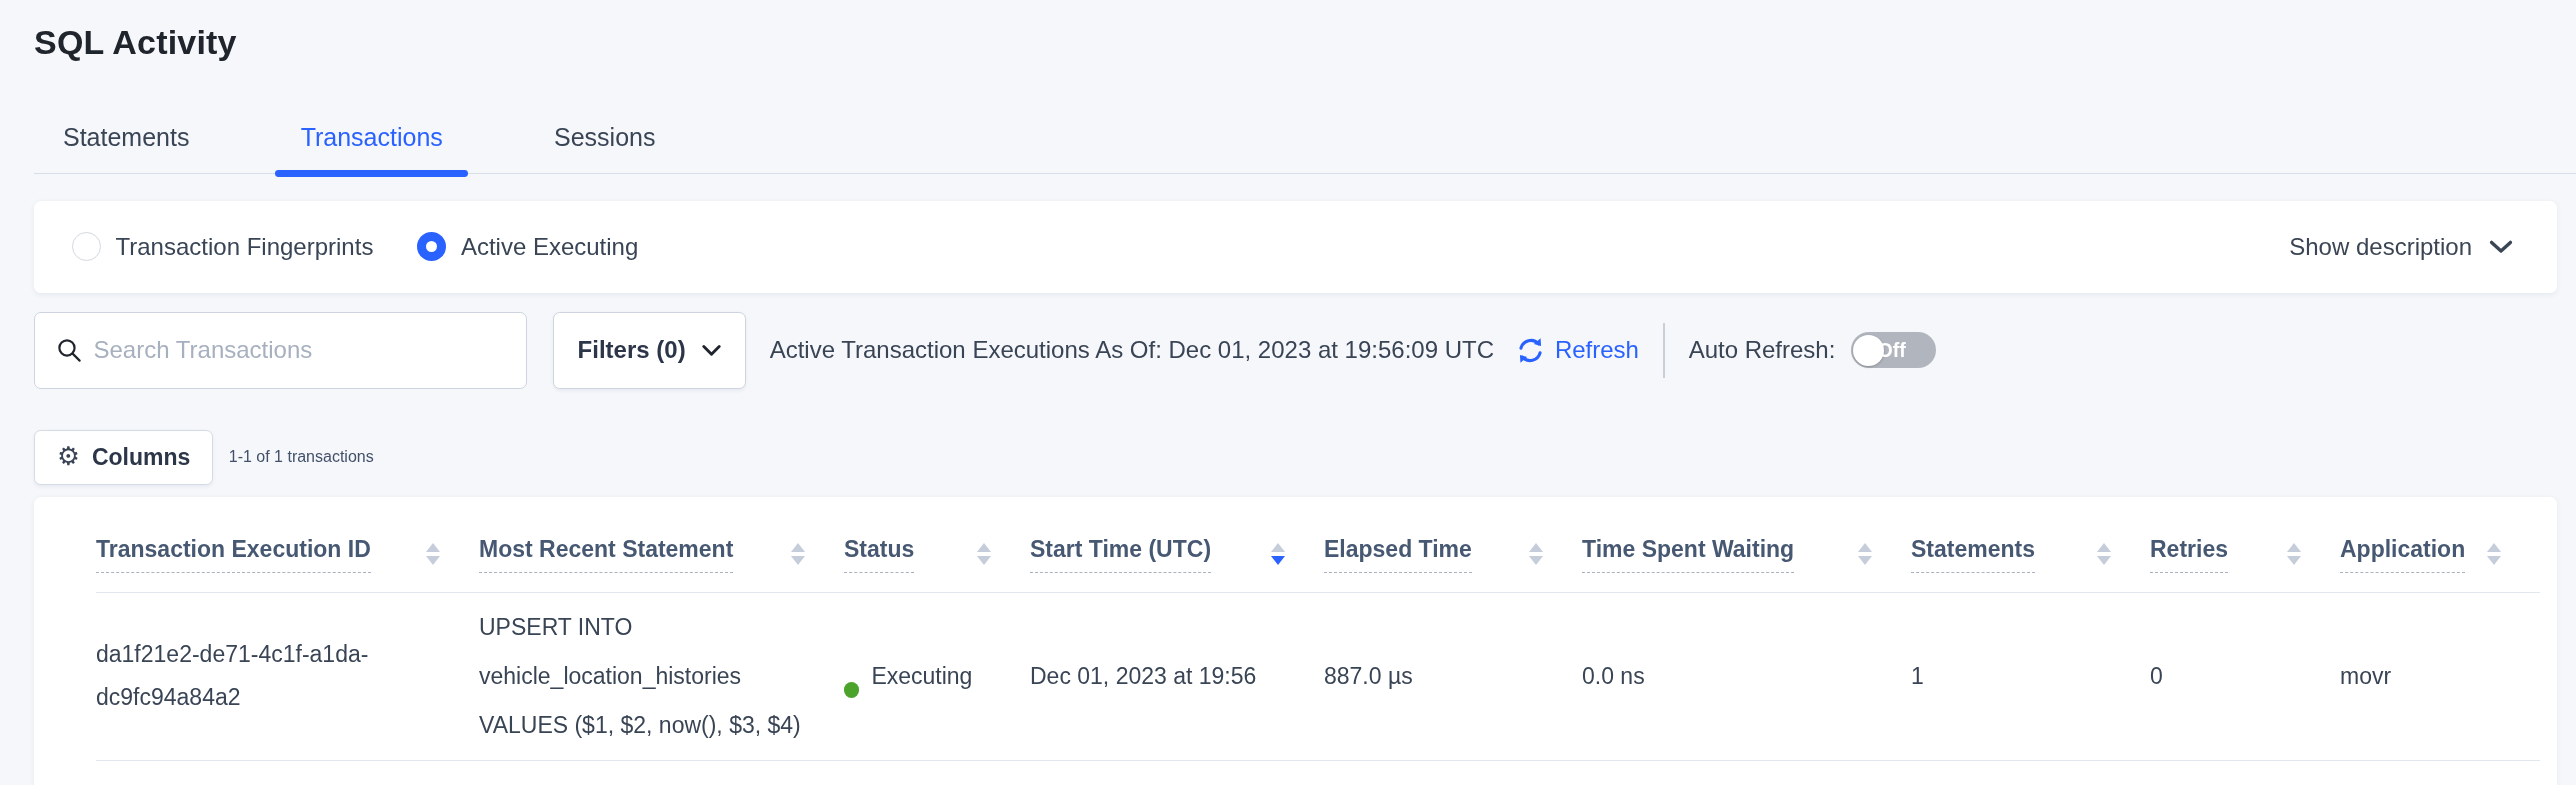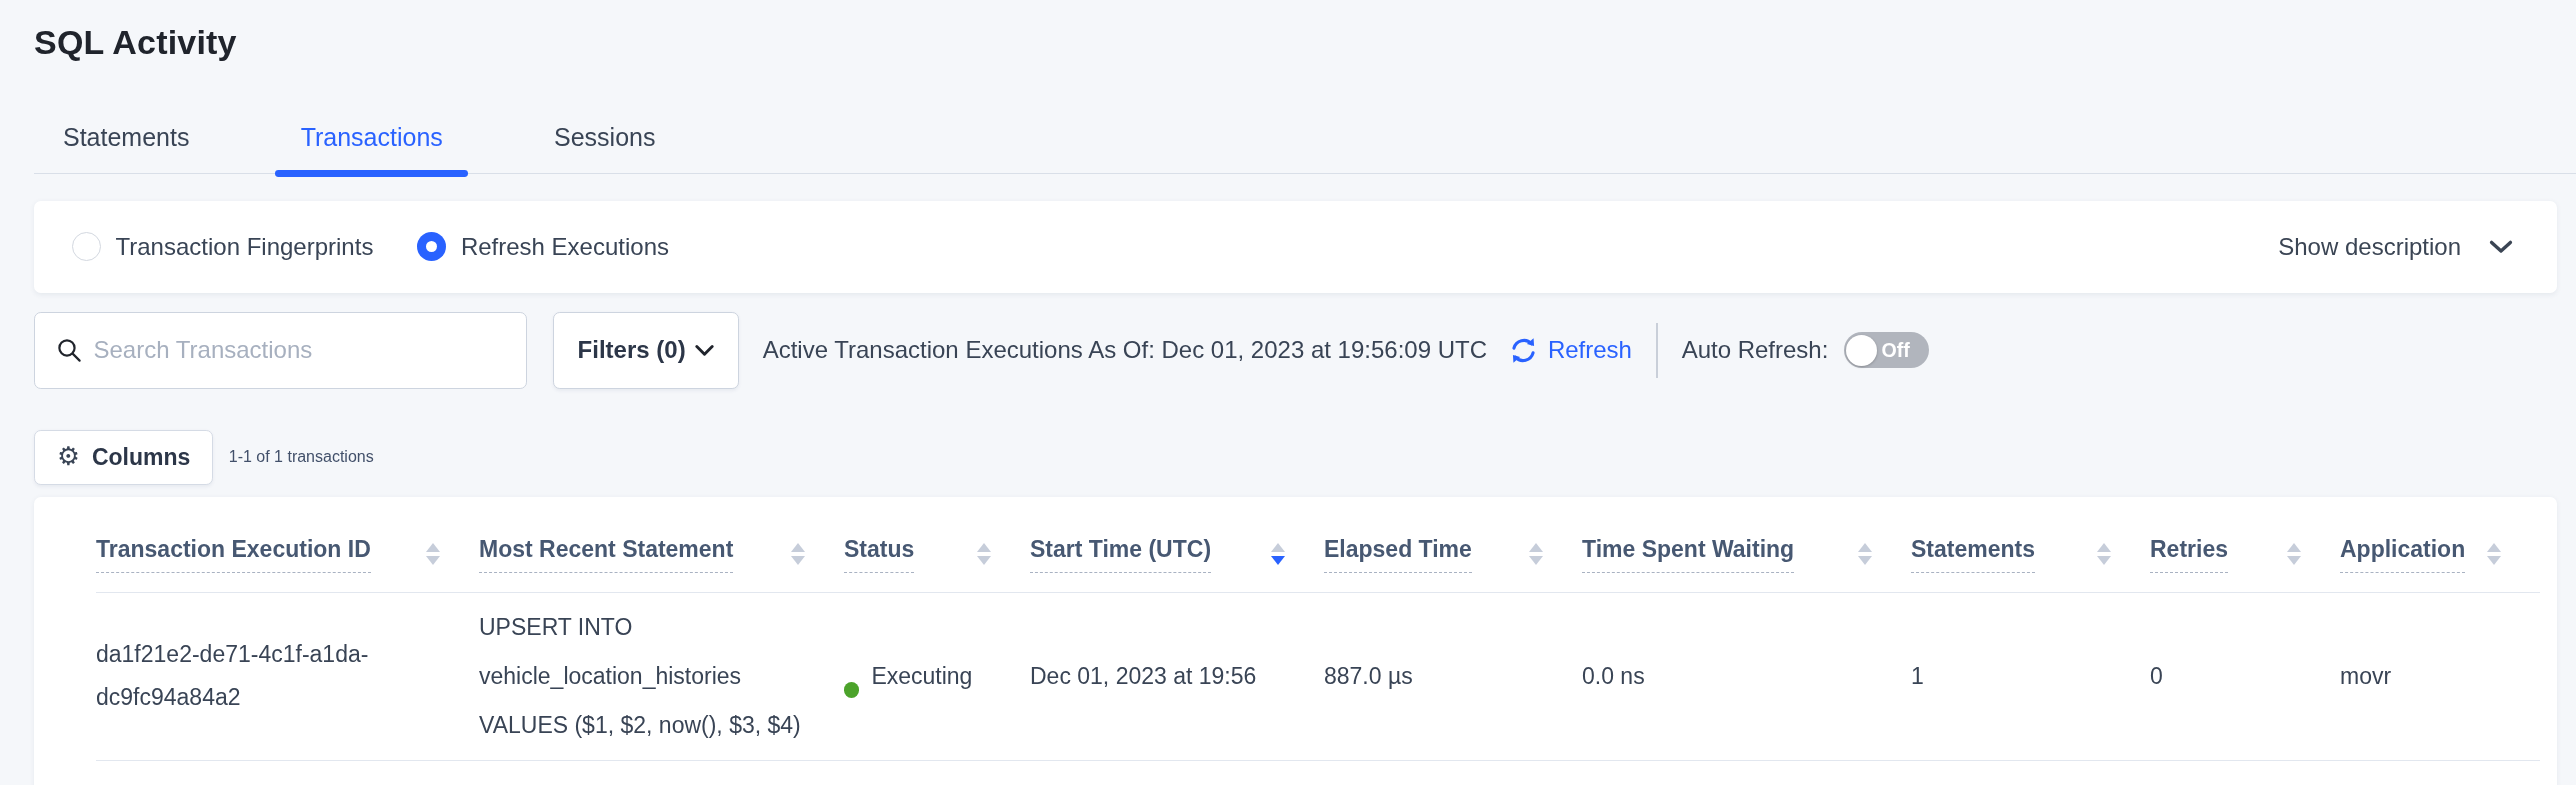--- a/index.html
+++ b/index.html
@@ -55,54 +55,54 @@
     width:29px; height:29px; border-radius:50%;
     border:1.7px solid #d3d8e0; background:#fff; flex:none;
     display:flex; align-items:center; justify-content:center;
   }
   .radio-circle.selected { border:none; background:#2962ff; }
   .radio-circle.selected::after {
     content:""; width:11px; height:11px; border-radius:50%; background:#fff;
   }
   .radio-label { font-size:24px; color:#394455; }
   .show-description {
-    margin-left:auto; display:flex; align-items:center; gap:28px;
+    margin-left:auto; display:flex; align-items:center; gap:17px;
     font-size:24px; color:#3b4554; cursor:pointer;
   }
 
   
   .toolbar { margin-top:19px; height:77px; display:flex; align-items:center; }
   .search-box {
     width:493px; height:77px;
     background:#fff; border:1.7px solid #cdd4df; border-radius:6.8px;
     display:flex; align-items:center; gap:11px; padding:0 20.5px;
   }
   .search-placeholder { font-size:24px; color:#a7b0bf; }
   .filters-btn {
     margin-left:25.6px; height:77px; padding:0 24px;
     background:#fff; border:1.7px solid #cdd4df; border-radius:6.8px;
-    display:flex; align-items:center; gap:9px;
+    display:flex; align-items:center; gap:16px;
     font-size:24px; font-weight:bold; color:#2c3648;
     box-shadow:0 1.7px 3.4px rgba(56,76,108,.07); cursor:pointer; white-space:nowrap;
   }
   .as-of { margin-left:24px; font-size:24px; color:#394455; white-space:nowrap; }
   .refresh { margin-left:20.5px; display:flex; align-items:center; gap:9.4px;
     color:#2962ff; font-size:24px; cursor:pointer; white-space:nowrap; }
   .v-divider { width:1.7px; height:55px; background:#c9cfd9; margin:0 24px; }
   .auto-refresh-label { font-size:24px; color:#394455; white-space:nowrap; }
   .toggle {
     margin-left:15.4px; width:85px; height:36px; border-radius:18px;
     background:#b1b5bd; position:relative; cursor:pointer; flex:none;
   }
   .toggle-knob {
     position:absolute; left:2.6px; top:2.6px; width:31px; height:31px;
     border-radius:50%; background:#fff; box-shadow:0 0.9px 2.6px rgba(0,0,0,.25);
   }
   .toggle-state {
-    position:absolute; right:19px; top:50%; transform:translateY(-50%);
+    position:absolute; right:30px; top:50%; transform:translateY(-50%);
     color:#fff; font-size:19.6px; font-weight:bold;
   }
 
   
   .columns-row { margin-top:41px; height:55px; display:flex; align-items:center; }
   .columns-btn {
     height:55px; padding:0 22px;
     background:#fff; border:1.7px solid #d5dbe5; border-radius:6.8px;
     display:flex; align-items:center; gap:12px;
     font-size:23px; font-weight:bold; color:#2c3648;
@@ -149,21 +149,21 @@
     <div class="tab">Sessions</div>
   </div>
 
   <div class="card view-row">
     <div class="radio-option">
       <span class="radio-circle"></span>
       <span class="radio-label">Transaction Fingerprints</span>
     </div>
     <div class="radio-option">
       <span class="radio-circle selected"></span>
-      <span class="radio-label">Refresh Executions</span>
+      <span class="radio-label">Active Executing</span>
     </div>
     <div class="show-description">
       <span>Show description</span>
       <svg class="chev" width="24" height="15.4" viewBox="0 0 28 18">
         <polyline points="3,4 14,14 25,4" fill="none" stroke="#3b4554" stroke-width="4" stroke-linecap="round" stroke-linejoin="round"></polyline>
       </svg>
     </div>
   </div>
 
   <div class="toolbar">

